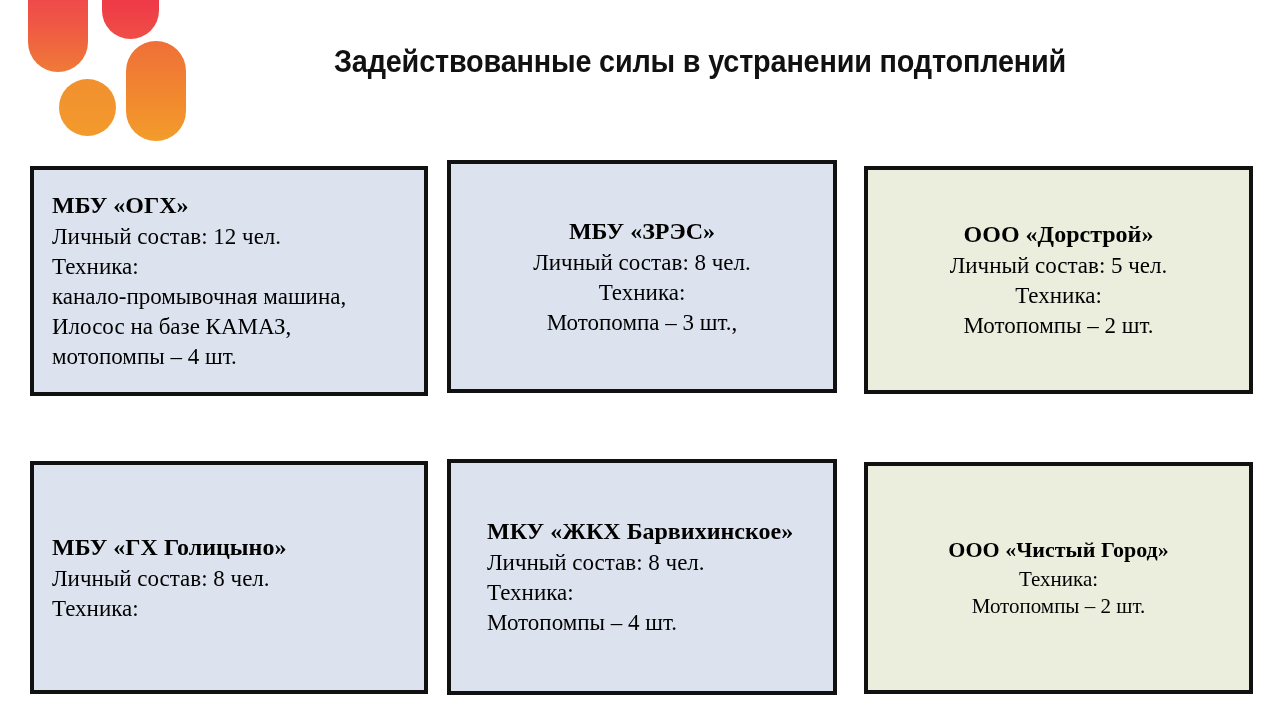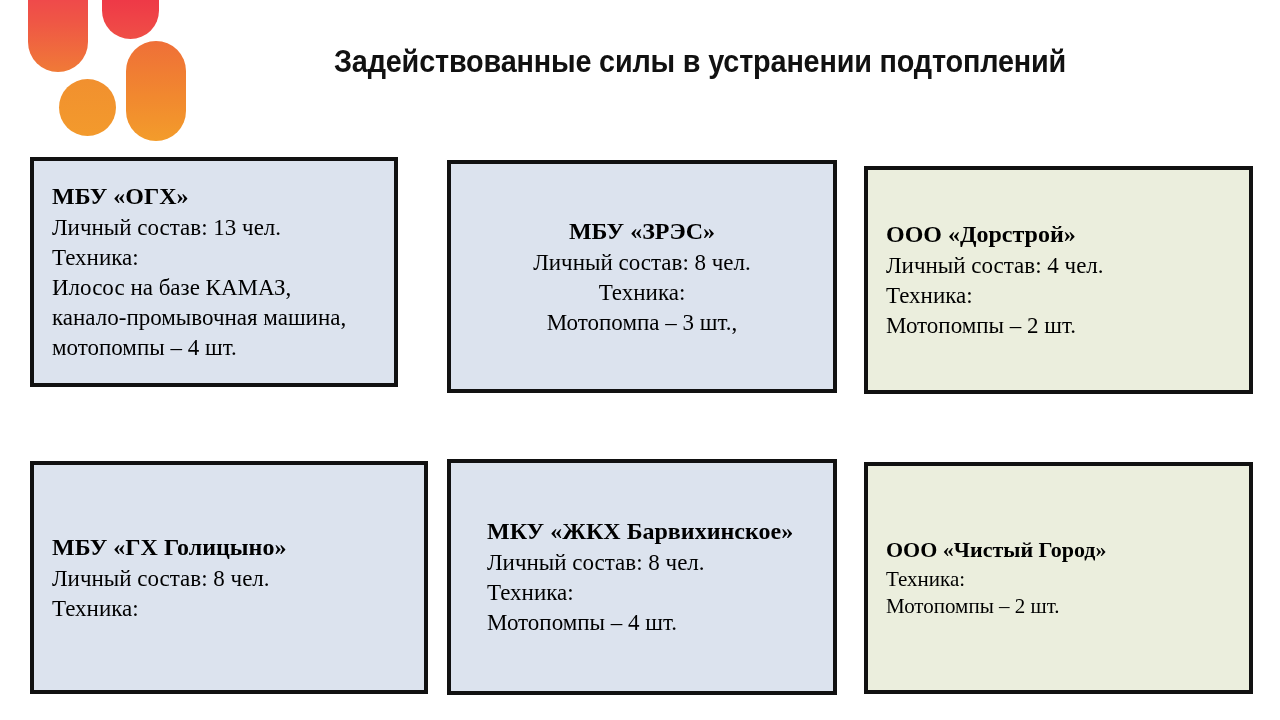--- a/index.html
+++ b/index.html
@@ -82,35 +82,35 @@
   .card {
     position: absolute;
     border: 4px solid #111111;
     box-sizing: border-box;
     padding: 0 18px;
     display: flex;
     flex-direction: column;
     justify-content: center;
   }
   .card.blue  { background: #dce3ee; }
-  .card.green { background: #ebeedd; }
+  .card.green { background: #ebeedd; align-items: center; }
 
   .card-title {
     font-weight: bold;
     color: #000000;
     line-height: 1.30;
     margin-bottom: 1px;
   }
   .card-line {
     color: #000000;
     line-height: 1.30;
   }
 
   
-  #card-ogh        { left: 30px;  top: 157px; width: 368px; height: 230px; font-size: 23px; }
+  #card-ogh        { left: 30px;  top: 166px; width: 398px; height: 230px; font-size: 23px; }
   #card-zres       { left: 447px; top: 160px; width: 390px; height: 233px; font-size: 23px; text-align: center; }
   #card-dorstroy   { left: 864px; top: 166px; width: 389px; height: 228px; font-size: 23px; }
   #card-golicyno   { left: 30px;  top: 461px; width: 398px; height: 233px; font-size: 23px; }
   #card-barvikha   { left: 447px; top: 459px; width: 390px; height: 236px; font-size: 23px; padding-left: 36px; }
   #card-chistygorod{ left: 864px; top: 462px; width: 389px; height: 232px; font-size: 21px; }
 
   #card-ogh .card-title,
   #card-zres .card-title,
   #card-dorstroy .card-title,
   #card-golicyno .card-title,
@@ -124,37 +124,37 @@
   <div class="logo-shape" id="logo-bar-tall"></div>
   <div class="logo-shape" id="logo-bar-short"></div>
   <div class="logo-shape" id="logo-circle"></div>
   <div class="logo-shape" id="logo-pill"></div>
 </div>
 
 <div id="title">Задействованные силы в устранении подтоплений</div>
 
 <div class="card blue" id="card-ogh">
   <div class="card-title">МБУ «ОГХ»</div>
-  <div class="card-line">Личный состав: 13 чел.</div>
+  <div class="card-line">Личный состав: 12 чел.</div>
   <div class="card-line">Техника:</div>
+  <div class="card-line">канало-промывочная машина,</div>
   <div class="card-line">Илосос на базе КАМАЗ,</div>
-  <div class="card-line">канало-промывочная машина,</div>
   <div class="card-line">мотопомпы – 4 шт.</div>
 </div>
 
 <div class="card blue" id="card-zres">
   <div class="card-title">МБУ «ЗРЭС»</div>
   <div class="card-line">Личный состав: 8 чел.</div>
   <div class="card-line">Техника:</div>
   <div class="card-line">Мотопомпа – 3 шт.,</div>
 </div>
 
 <div class="card green" id="card-dorstroy">
   <div class="card-title">ООО «Дорстрой»</div>
-  <div class="card-line">Личный состав: 4 чел.</div>
+  <div class="card-line">Личный состав: 5 чел.</div>
   <div class="card-line">Техника:</div>
   <div class="card-line">Мотопомпы – 2 шт.</div>
 </div>
 
 <div class="card blue" id="card-golicyno">
   <div class="card-title">МБУ «ГХ Голицыно»</div>
   <div class="card-line">Личный состав: 8 чел.</div>
   <div class="card-line">Техника:</div>
 </div>
 

